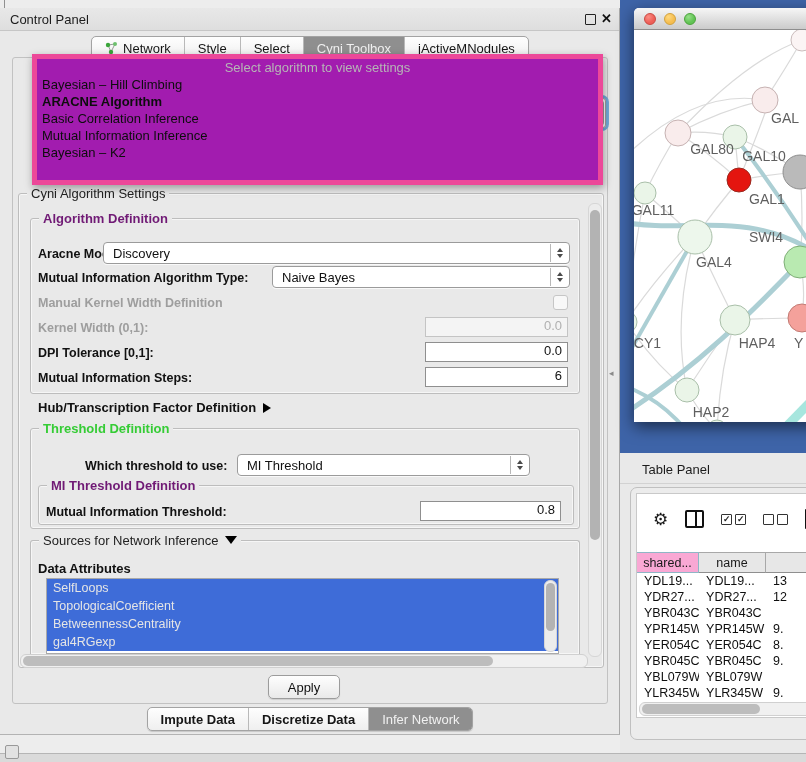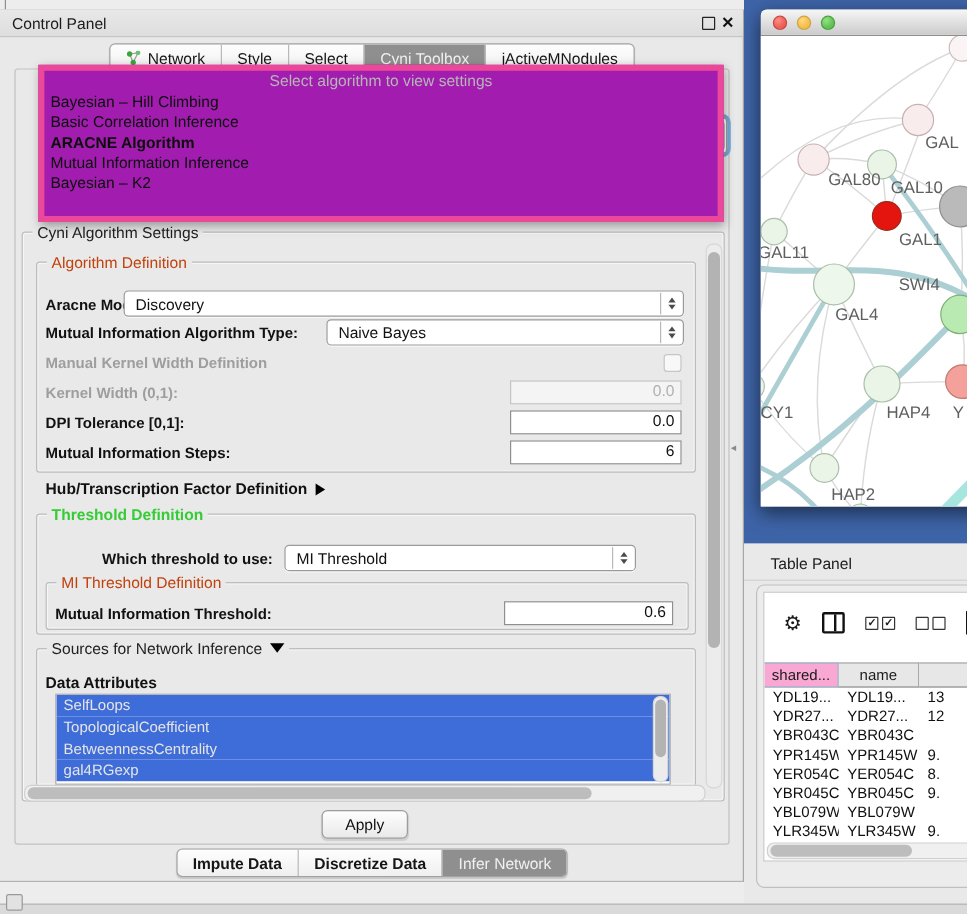--- a/index.html
+++ b/index.html
@@ -44,21 +44,21 @@
       border-top:4.5px solid #4a4a4a}
   .tfield{background:#fff;border:1px solid #8f8f8f;display:flex;align-items:flex-start;justify-content:flex-end;
       padding-right:5px;font-size:13px;box-sizing:border-box}
   .tfield.dis{background:#f4f4f4;border-color:#c4c4c4;color:#b0b0b0}
   .lbl{font-size:12.5px;font-weight:bold;color:#111;white-space:nowrap}
   .lbl.dis{color:#9e9e9e}
   
   .fieldset{position:absolute;border:1px solid #bdbdbd;border-radius:3px;box-shadow:inset 0 0 0 1px rgba(255,255,255,.6)}
   .ftitle{position:absolute;top:-8px;left:8px;background:#e9e9e9;padding:0 4px;font-size:13px;white-space:nowrap}
   .t-plain{color:#222}
-  .t-blue{color:#c2410c;font-weight:normal}
+  .t-blue{color:#701a75;font-weight:bold}
   .t-green{color:#35cc35;font-weight:bold}
   .tri-r{display:inline-block;width:0;height:0;border-top:5.5px solid transparent;border-bottom:5.5px solid transparent;
       border-left:8px solid #000;vertical-align:-1px;margin-left:7px}
   .tri-d{display:inline-block;width:0;height:0;border-left:6px solid transparent;border-right:6px solid transparent;
       border-top:8px solid #000;vertical-align:1px;margin-left:6px}
   .checkbox{width:13px;height:13px;border:1px solid #c6c6c6;border-radius:3px;background:#f8f8f8}
   
   .srclist{background:#fff;border:1px solid #a9a9a9;overflow:hidden}
   .src-item{height:18px;line-height:18px;font-size:12.5px;color:#e5e5e5;background:#3e6cd8;padding-left:6px}
   
@@ -152,22 +152,22 @@
       </div>
     </div>
   </div>
 
   <div class="abs" style="left:38px;top:158px;width:534px;height:24px;border:1px solid #a2a2a2;border-radius:5px;background:#fbfbfb;z-index:4"></div>
 
   <div class="abs popup">
     <div class="popup-head">Select algorithm to view settings</div>
     <div id="popup-list">
         <div class="popup-item">Bayesian – Hill Climbing</div>
+        <div class="popup-item sel">ARACNE Algorithm</div>
         <div class="popup-item">Basic Correlation Inference</div>
-        <div class="popup-item sel">ARACNE Algorithm</div>
         <div class="popup-item">Mutual Information Inference</div>
         <div class="popup-item">Bayesian – K2</div>
       </div>
   </div>
 
   <div class="fieldset" style="left:18px;top:193px;width:584px;height:473px">
     <span class="ftitle t-plain">Cyni Algorithm Settings</span>
   </div>
 
   <div class="fieldset" style="left:30px;top:218px;width:548px;height:174px">
@@ -217,21 +217,21 @@
     <span class="arrows">
         <span class="tri-up"></span>
         <span class="tri-dn"></span>
       </span>
   </div>
   <div class="fieldset" style="left:38px;top:485px;width:534px;height:38px">
     <span class="ftitle t-blue">MI Threshold Definition</span>
   </div>
   <div class="abs lbl" style="left:46px;top:505px">Mutual Information Threshold:</div>
   <div class="abs tfield" style="left:420px;top:501px;width:141px;height:20px">
-    <span>0.6</span>
+    <span>0.8</span>
   </div>
 
   <div class="fieldset" style="left:30px;top:540px;width:548px;height:113px;border-bottom:none;border-bottom-left-radius:0;border-bottom-right-radius:0">
     <span class="ftitle t-plain"><span>Sources for Network Inference</span><span class="tri-d"></span></span>
   </div>
   <div class="abs lbl" style="left:38px;top:561px;font-size:13px">Data Attributes</div>
   <div class="abs srclist" style="left:46px;top:578px;width:511px;height:74px">
     <div id="src-items">
         <div class="src-item">SelfLoops</div>
         <div class="src-item">TopologicalCoefficient</div>

